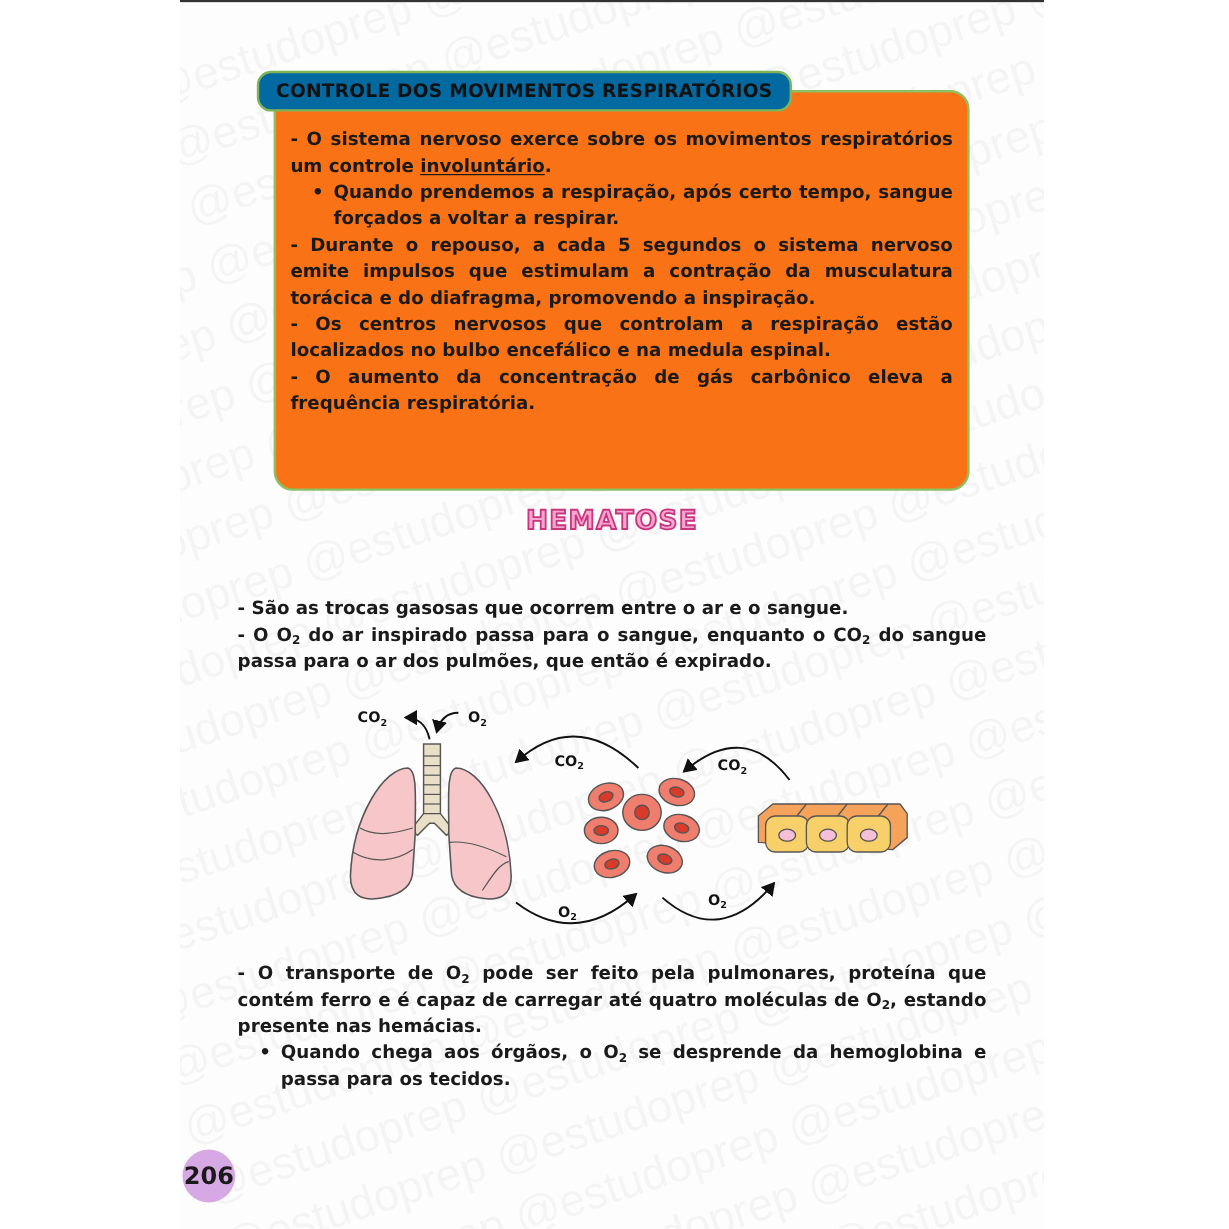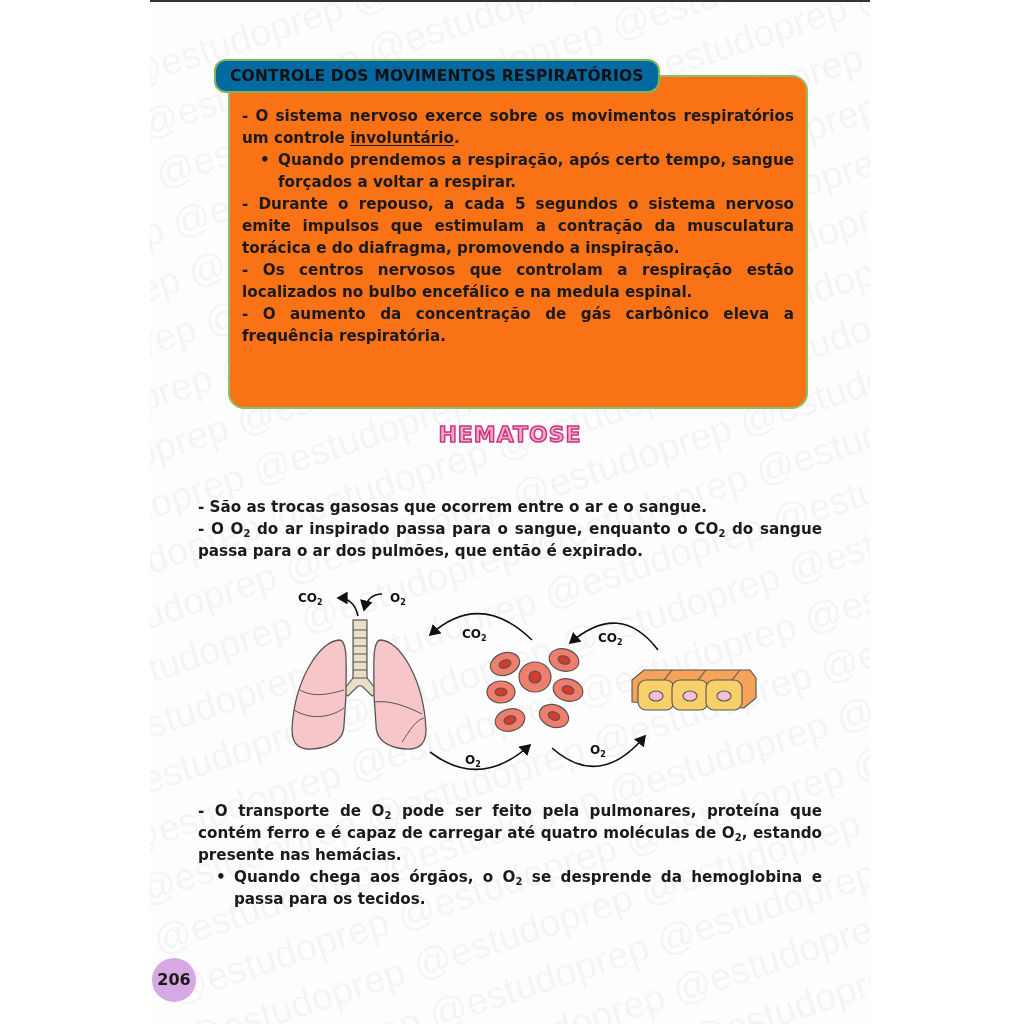--- a/index.html
+++ b/index.html
@@ -54,21 +54,21 @@
   .diagram { position:absolute; left:130px; top:578px; width:500px; height:200px; }
   .trans-text {
     position:absolute; left:48px; top:798px; width:624px;
     font-size:15.2px; line-height:22px; font-weight:600; text-align:justify;
   }
   .trans-text p { margin:0; }
   .trans-text .bullet { padding-left:36px; position:relative; }
   .trans-text .bullet::before { content:"•"; position:absolute; left:18px; }
   .page-num {
     position:absolute; left:2px; top:956px; width:44px; height:44px; border-radius:50%;
-    background:#d6a8e4; text-align:center; line-height:44px; font-weight:bold; font-size:16px;
+    background:#d6a8e4; text-align:center; line-height:44px; font-weight:bold; font-size:20px;
   }
   .lbl { font-family:"DejaVu Sans", sans-serif; font-size:12px; font-weight:bold; fill:#111; }
   .lbl-sub { font-size:8px; }
 </style>
 </head>
 <body>
 
 <div class="topbar"></div>
 <div class="page">
   <div class="watermark" id="wm">

